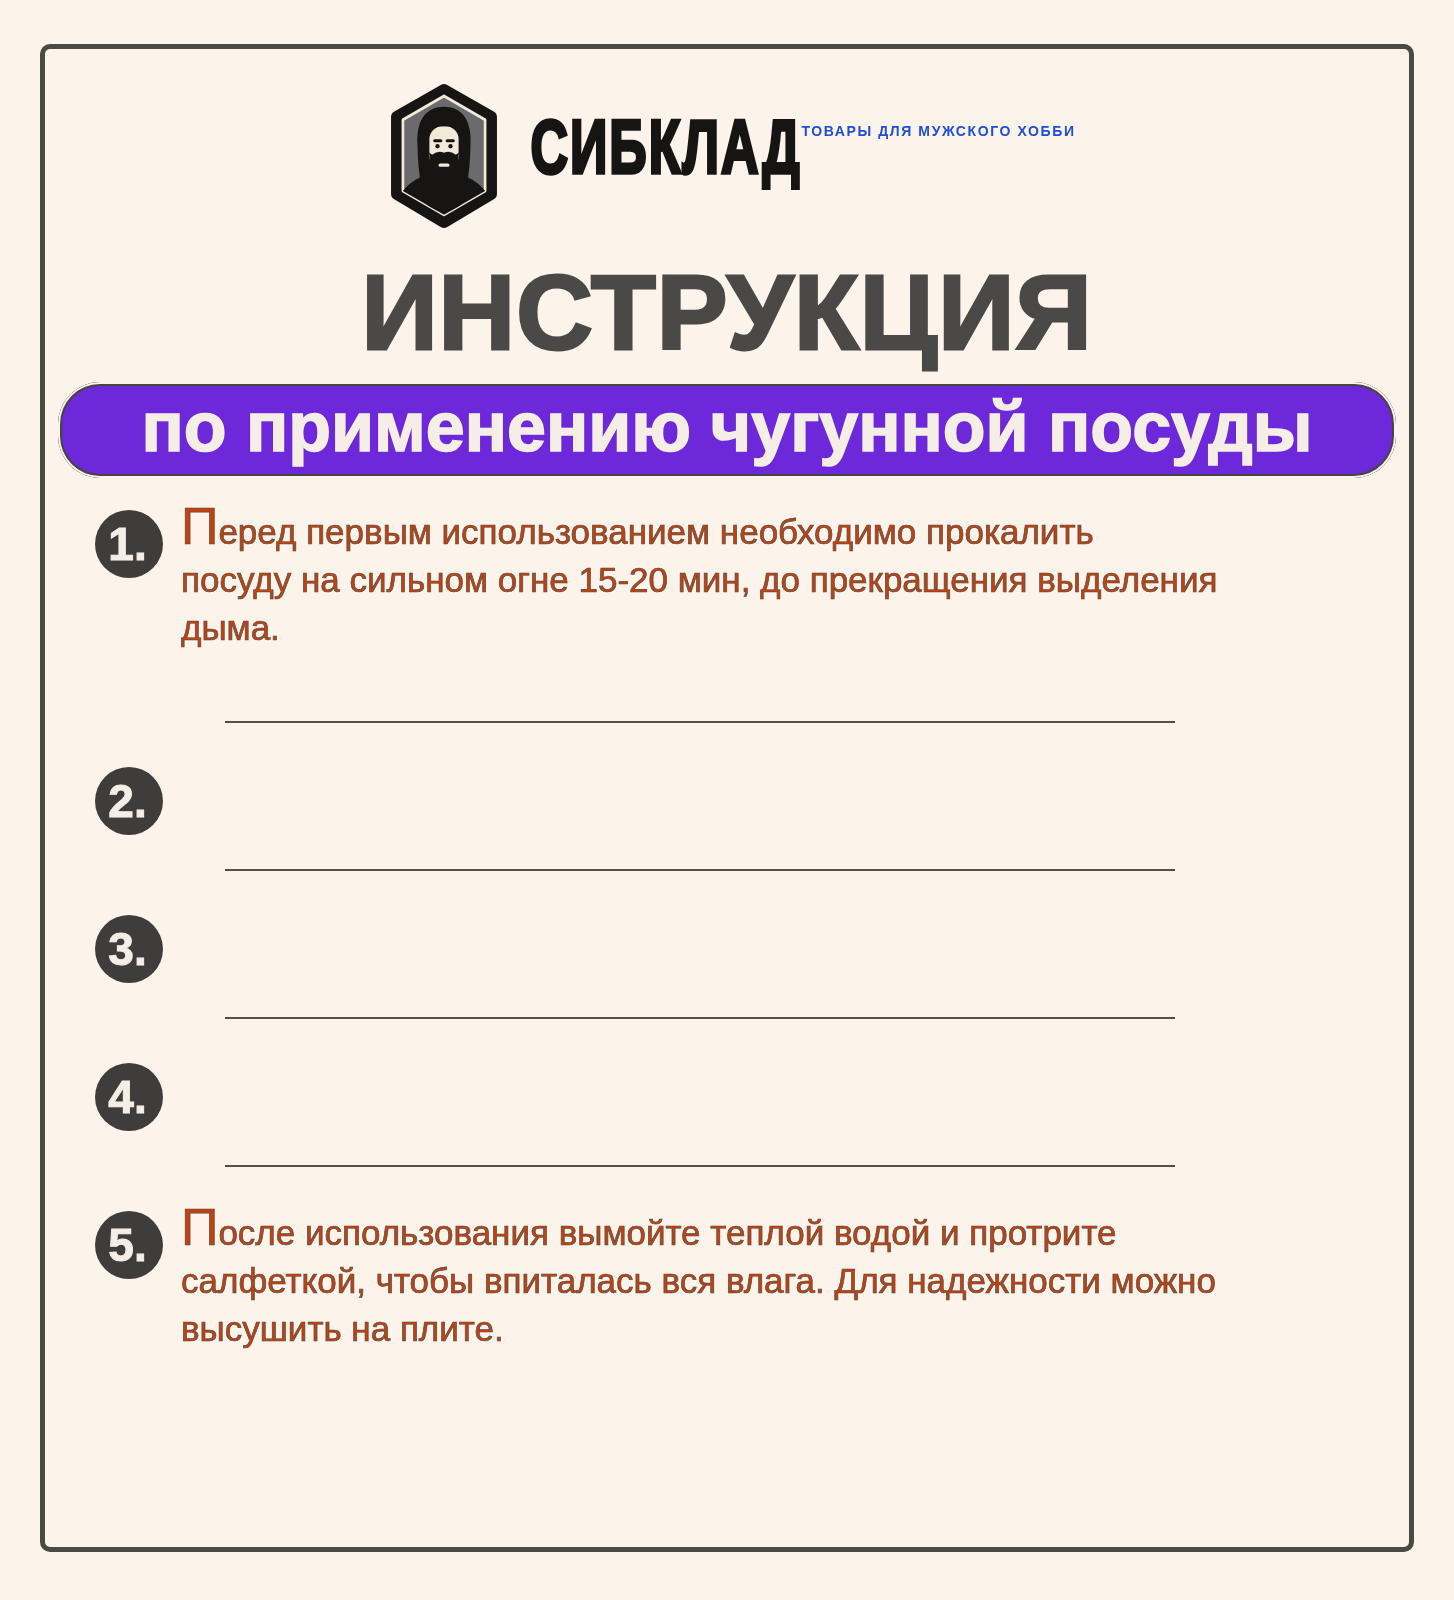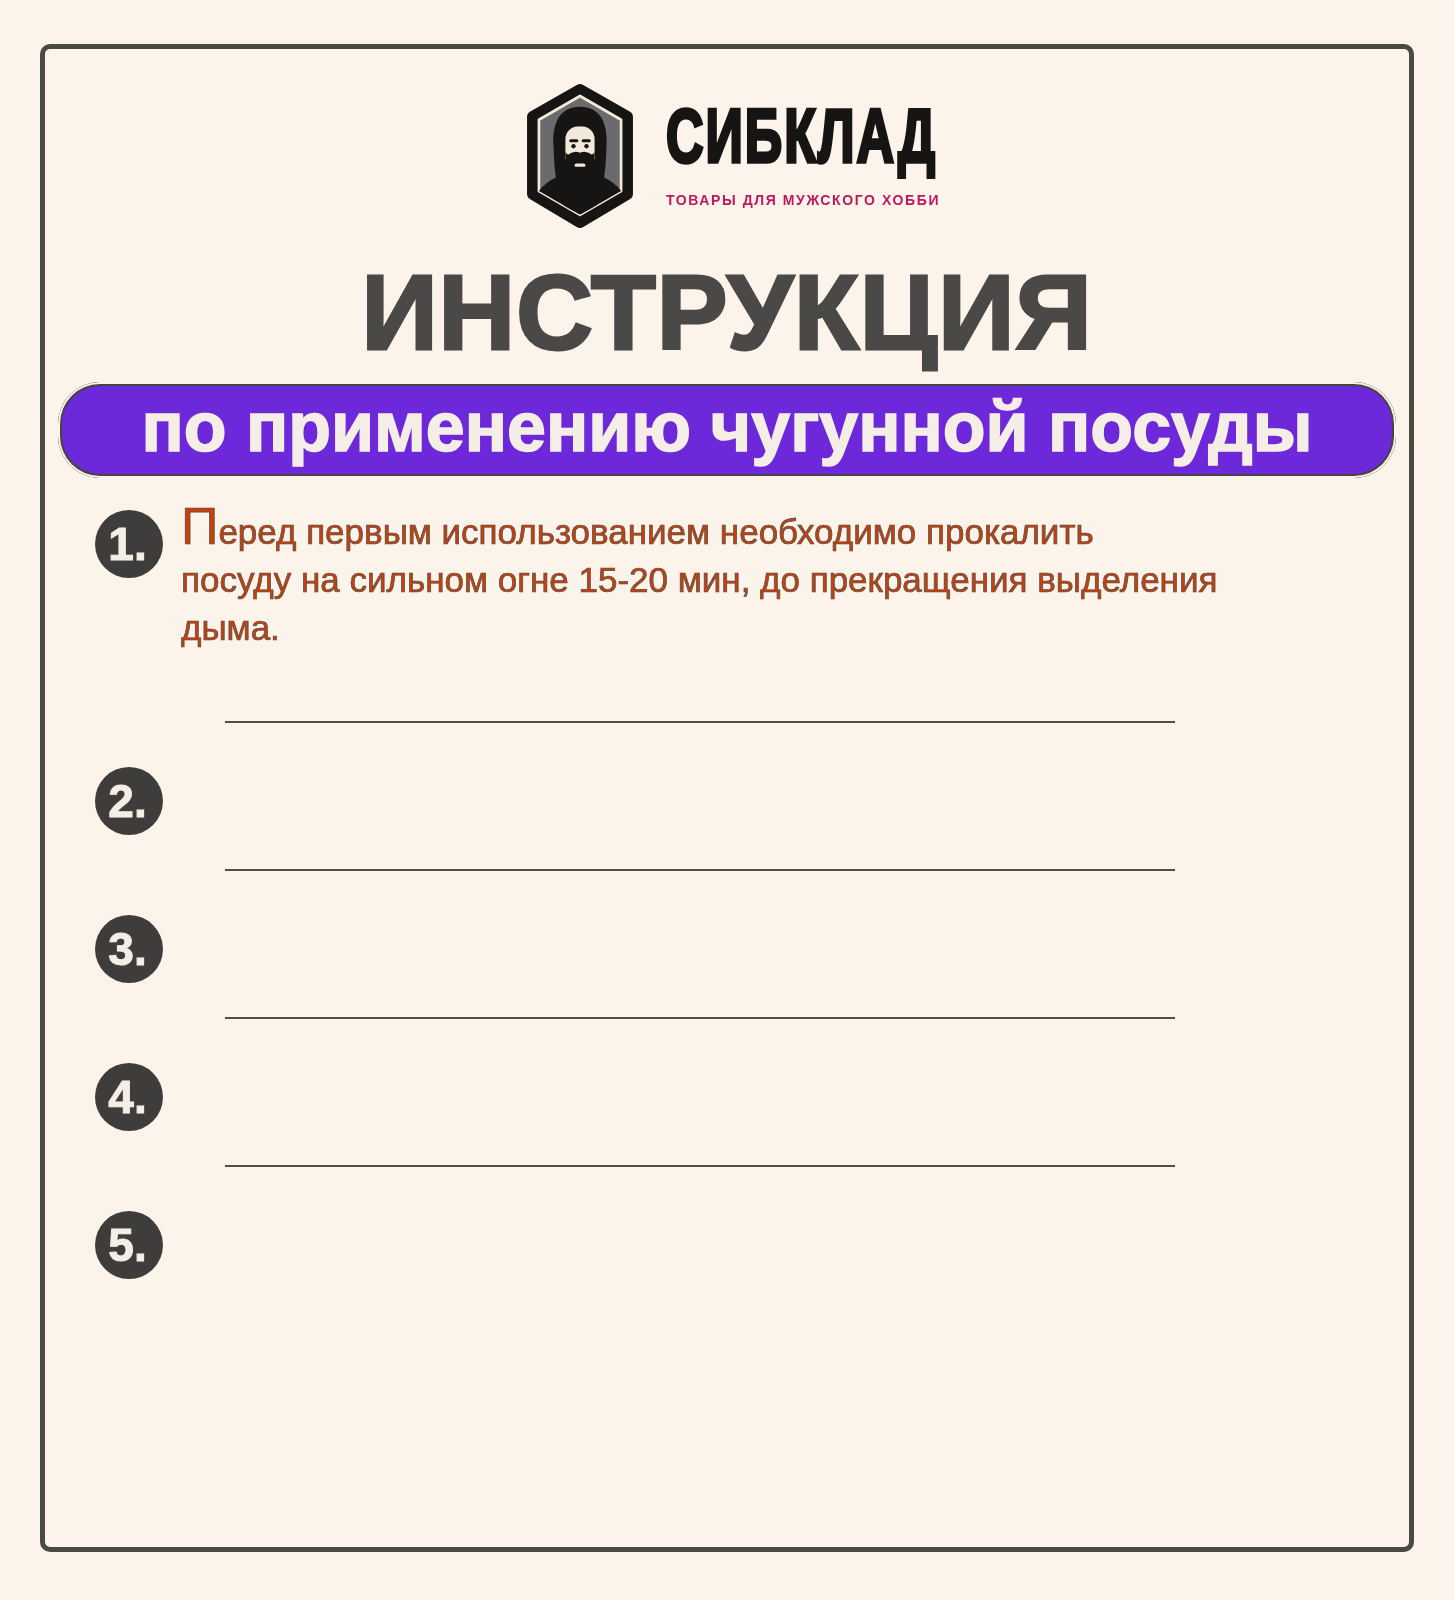--- a/index.html
+++ b/index.html
@@ -30,41 +30,41 @@
   
   .logo-row {
     margin-top: 34px;
     display: flex;
     justify-content: center;
     align-items: center;
     gap: 20px;
   }
   .logo-text-block {
     display: flex;
-    flex-direction: column;
+    flex-direction: row;
     align-items: flex-start;
   }
   .wordmark {
     display: inline-block;
     font-size: 52px;
     font-weight: bold;
     color: #161514;
     -webkit-text-stroke: 2.5px #161514;
     letter-spacing: 2px;
     transform: scaleY(1.45);
     transform-origin: 50% 78%;
     line-height: 80px;
     white-space: nowrap;
   }
   .tagline {
     margin-top: 6px;
     font-size: 14px;
     font-weight: bold;
     letter-spacing: 1.6px;
-    color: #be185d;
+    color: #1d4ed8;
     white-space: nowrap;
   }
 
   
   .main-title {
     margin-top: 26px;
     text-align: center;
     font-size: 106px;
     line-height: 112px;
     font-weight: bold;
@@ -213,17 +213,20 @@
       </div>
       <hr class="divider">
 
       <div class="step">
         <div class="step-circle">4.</div>
       </div>
       <hr class="divider">
 
       <div class="step">
         <div class="step-circle">5.</div>
+        <p class="step-text">После использования вымойте теплой водой и протрите
+салфеткой, чтобы впиталась вся влага. Для надежности можно
+высушить на плите.</p>
       </div>
 
     </div>
   </div>
 </div>
 
 </body></html>

